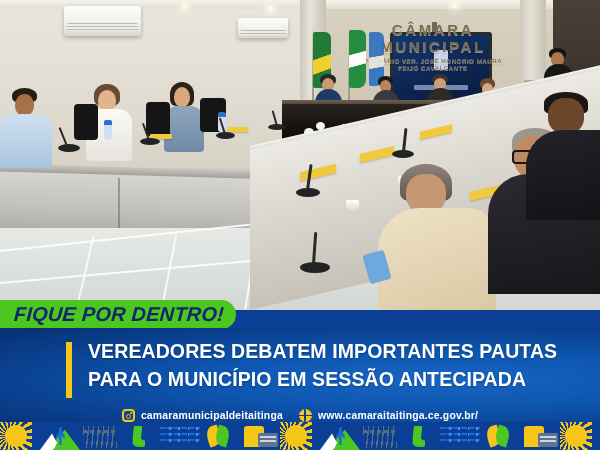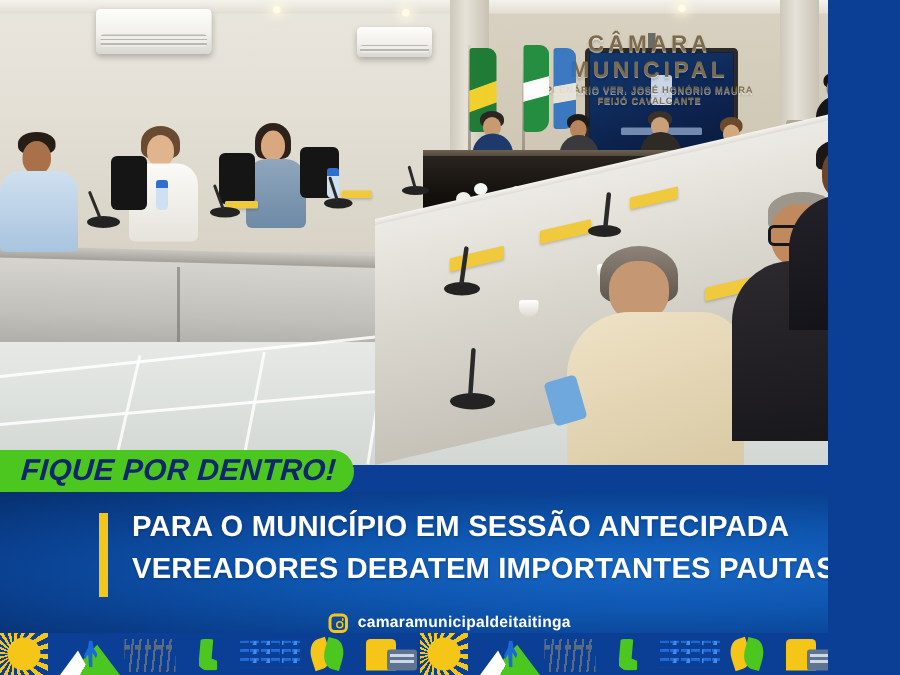--- a/index.html
+++ b/index.html
@@ -2,21 +2,21 @@
 <html lang="pt-BR"><head>
 <meta charset="utf-8">
 <title>Câmara Municipal de Itaitinga — Fique por Dentro</title>
 <style>
   html,body{margin:0;padding:0;}
   body{
     width:600px;height:450px;overflow:hidden;
     font-family:"Liberation Sans","DejaVu Sans",sans-serif;
     background:#0b3f96;
   }
-  .poster{position:relative;width:552px;height:450px;overflow:hidden;}
+  .poster{position:relative;width:600px;height:450px;overflow:hidden;}
 
   
   .photo{position:absolute;left:0;top:0;width:600px;height:310px;overflow:hidden;
     background:#cfcdc6;}
   
   .wall{position:absolute;left:0;top:0;width:600px;height:168px;
     background:linear-gradient(180deg,#e9e6de 0%,#e3dfd5 45%,#d8d3c6 100%);}
   .wall-right{position:absolute;left:300px;top:0;width:300px;height:175px;
     background:linear-gradient(180deg,#d9d2c2 0%,#cfc7b4 60%,#bfb6a1 100%);}
   .wall-col{position:absolute;top:0;width:26px;height:175px;
@@ -380,29 +380,33 @@
     
     
     
     
     
   </div>
 
   <div class="headline">
     <div class="ybar"></div>
     <div class="htext">
+      <div>VEREADORES DEBATEM IMPORTANTES PAUTAS</div>
       <div>PARA O MUNICÍPIO EM SESSÃO ANTECIPADA</div>
-      <div>VEREADORES DEBATEM IMPORTANTES PAUTAS</div>
     </div>
   </div>
 
   <div class="footer">
     <div class="fitem">
       <span class="ig-icon"></span>
       <span class="ftxt">camaramunicipaldeitaitinga</span>
+    </div>
+    <div class="fitem">
+      <span class="web-icon"></span>
+      <span class="ftxt">www.camaraitaitinga.ce.gov.br/</span>
     </div>
   </div>
 
   <div class="strip" id="strip">
       <div class="tile">
         <div class="t-sun-rays"></div>
         <div class="t-sun"></div>
       </div>
       <div class="tile">
         <div class="t-mtn2"></div>

